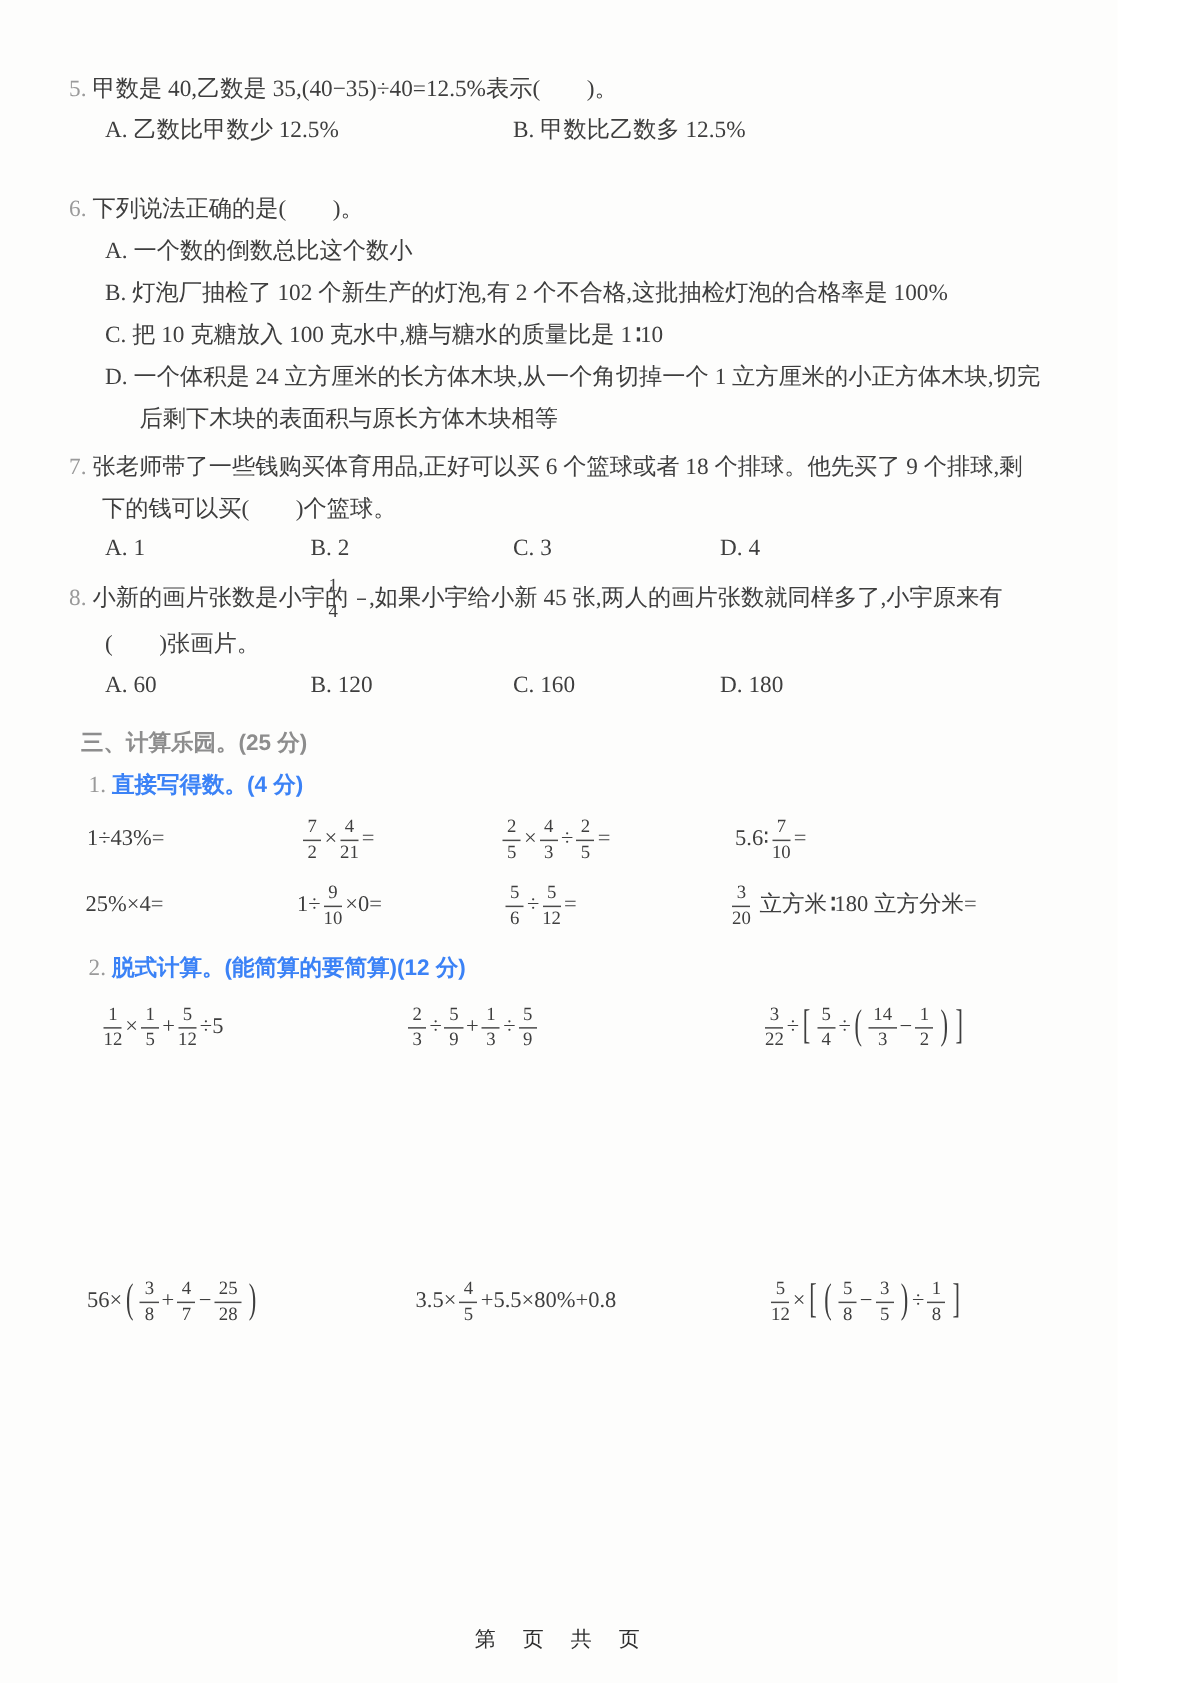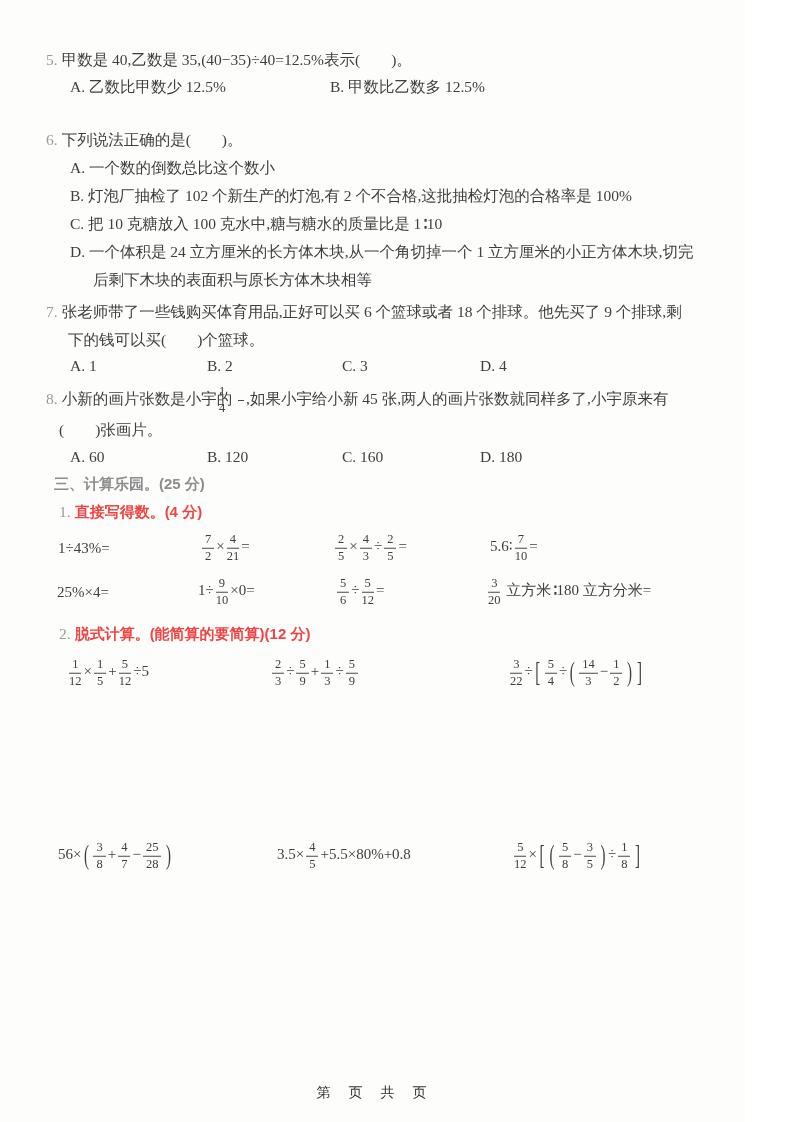--- a/index.html
+++ b/index.html
@@ -23,28 +23,28 @@
   .qnum { color: #9a9a9a; margin-right: 4px; }
   .hang { padding-left: 22px; text-indent: -22px; }
   .cont { margin-left: 22px; line-height: 27px; }
   .optrow { position: relative; height: 26px; }
   .optrow .opt {
     position: absolute; top: 0; line-height: 26px; white-space: nowrap;
   }
   .optblock { margin-left: 24px; line-height: 28px; white-space: nowrap; }
   .optblock.wrapline2 { margin-left: 47px; }
   .sec-title {
-    margin-left: 8px; line-height: 28px;
+    margin-top: 12px; margin-left: 8px; line-height: 28px;
     color: #8d8d8d; font-weight: 600;
     font-family: "Liberation Sans", sans-serif; font-size: 15px;
   }
   .sub-head { margin-left: 13px; line-height: 28px; }
   .sub-head .sub-num { color: #9a9a9a; margin-right: 4px; }
   .sub-head .sub-text {
-    font-weight: 700; color: #ef4444;
+    font-weight: 700; color: #3b82f6;
     font-family: "Liberation Sans", sans-serif; font-size: 15px;
   }
   .calcrow { position: relative; height: 44px; }
   .calcrow .mexp {
     position: absolute; top: 50%; transform: translateY(-50%);
     white-space: nowrap; font-size: 15px;
   }
   .written1 { height: 50px; }
   .written2 { height: 56px; }
   .spacer-work { height: 130px; }
@@ -70,21 +70,21 @@
 <body>
 
 <div class="paper">
   <div class="content">
 
     <div class="qline hang">
       <span class="qnum">5.</span><span>甲数是 40,乙数是 35,(40−35)÷40=12.5%表示(　　)。</span>
     </div>
     <div class="optrow">
       <span class="opt" style="left:24px">A. 乙数比甲数少 12.5%</span>
-      <span class="opt" style="left:284px">B. 甲数比乙数多 12.5%</span>
+      <span class="opt" style="left:296px">B. 甲数比乙数多 12.5%</span>
     </div>
     <div class="optrow">
     </div>
 
     <div class="qline hang m-t12">
       <span class="qnum">6.</span><span>下列说法正确的是(　　)。</span>
     </div>
     <div class="optblock">A. 一个数的倒数总比这个数小</div>
     <div class="optblock">B. 灯泡厂抽检了 102 个新生产的灯泡,有 2 个不合格,这批抽检灯泡的合格率是 100%</div>
     <div class="optblock">C. 把 10 克糖放入 100 克水中,糖与糖水的质量比是 1∶10</div>
@@ -101,21 +101,21 @@
       <span class="opt" style="left:296px">C. 3</span>
       <span class="opt" style="left:434px">D. 4</span>
     </div>
 
     <div class="qline hang m-t2" style="line-height:34px">
       <span class="qnum">8.</span><span>小新的画片张数是小宇的 <span class="frac">
             <span class="fnum">1</span>
             <span class="fden">4</span>
           </span>,如果小宇给小新 45 张,两人的画片张数就同样多了,小宇原来有</span>
     </div>
-    <div class="cont" style="margin-left:13px;line-height:28px">(　　)张画片。</div>
+    <div class="cont" style="margin-left:24px;line-height:28px">(　　)张画片。</div>
     <div class="optrow">
       <span class="opt" style="left:24px">A. 60</span>
       <span class="opt" style="left:161px">B. 120</span>
       <span class="opt" style="left:296px">C. 160</span>
       <span class="opt" style="left:434px">D. 180</span>
     </div>
 
     <div class="sec-title">三、计算乐园。(25 分)</div>
     <div class="sub-head">
       <span class="sub-num">1.</span><span class="sub-text">直接写得数。(4 分)</span>

